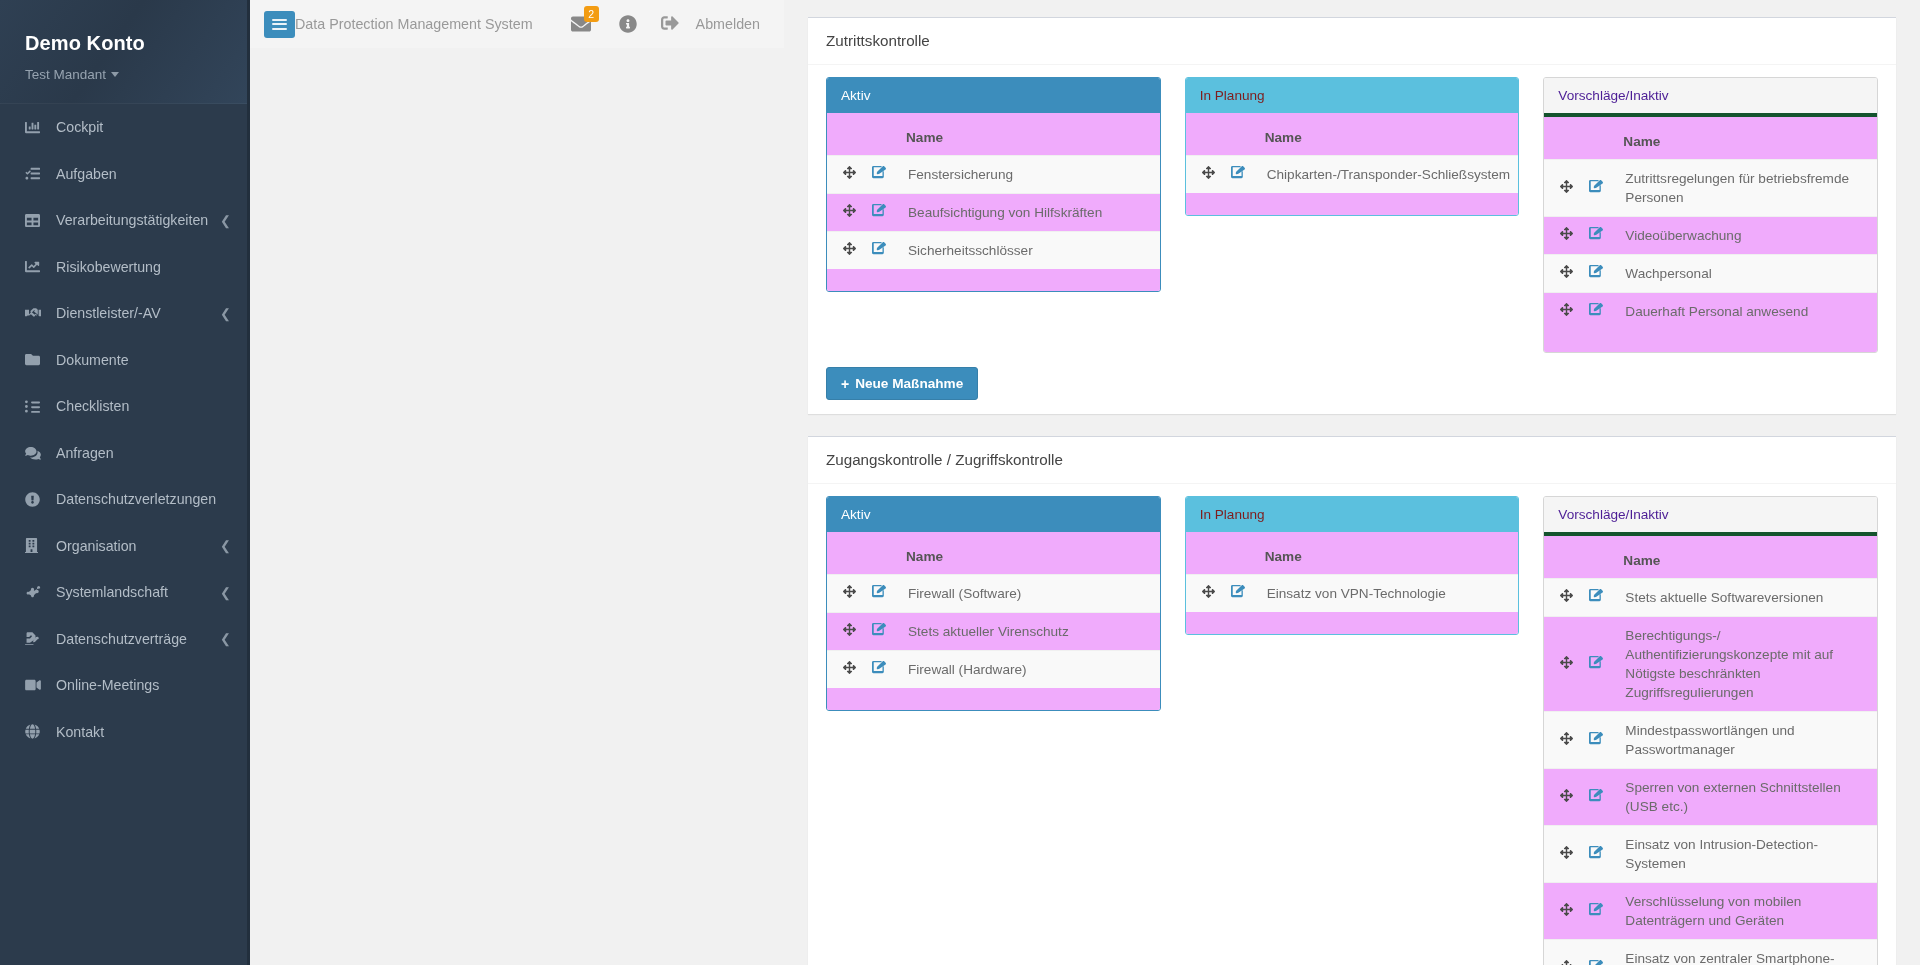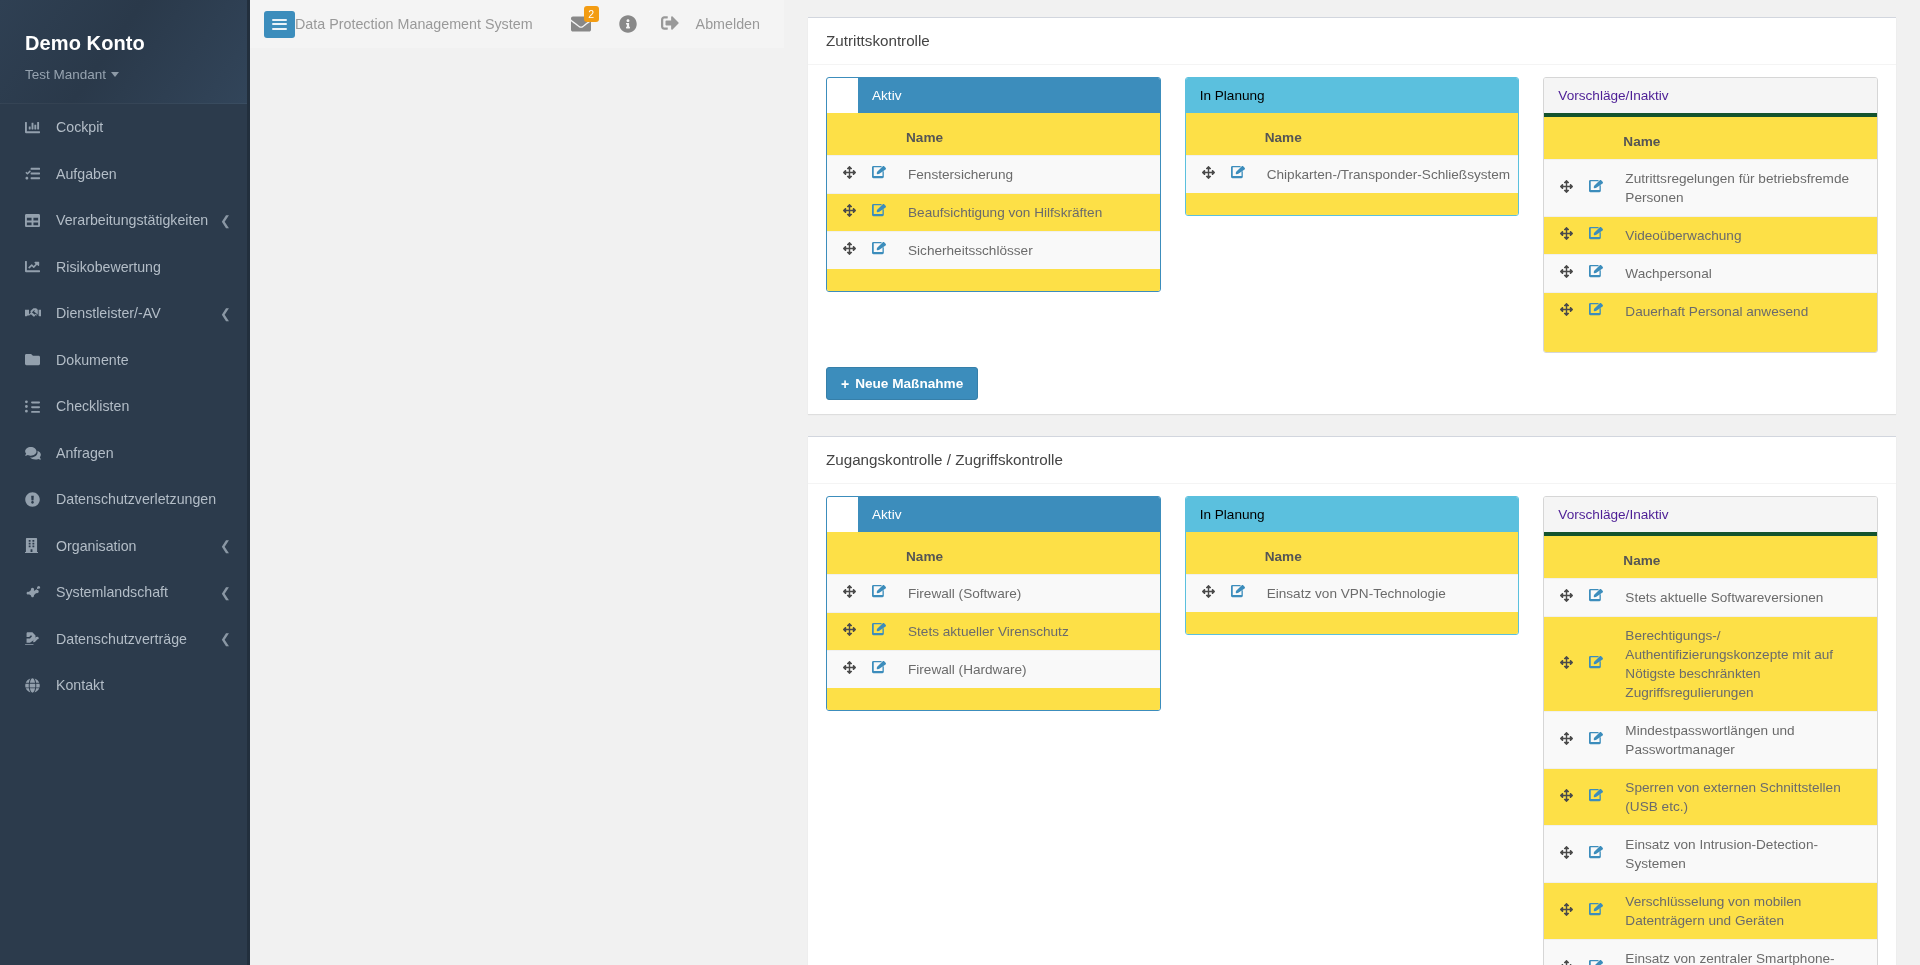--- a/index.html
+++ b/index.html
@@ -235,25 +235,25 @@
   }
   .sbox.primary { border-color: #3c8dbc; }
   .sbox.info    { border-color: #5bc0de; }
   .sbox.default { border-color: #d6d6d6; }
 
   .sbox-head {
     padding: 9px 14px;
     font-size: 13.6px;
     line-height: 17px;
   }
-  .sbox.primary .sbox-head { background: #3c8dbc; color: #ffffff; margin-left: 31px; }
-  .sbox.info    .sbox-head { background: #5bc0de; color: #000000; }
+  .sbox.primary .sbox-head { background: #3c8dbc; color: #ffffff; }
+  .sbox.info    .sbox-head { background: #5bc0de; color: #7f1d1d; }
   .sbox.default .sbox-head { background: #f5f5f5; color: #4c1d95; border-bottom: 4px solid #14532d; }
 
-  .sbox-body { padding: 0 0 22px 0; background:#fde047; }
+  .sbox-body { padding: 0 0 22px 0; background:#f0abfc; }
 
   
   table.meas {
     width: 100%;
     border-collapse: collapse;
     font-size: 13.6px;
   }
   table.meas th {
     text-align: left;
     font-weight: bold;
@@ -405,20 +405,28 @@
           <span class="ni-chev">❮</span>
         </a>
         <a class="nav-item">
           <span class="ni-icon">
             <svg width="14" height="15" viewBox="0 0 576 512" fill="currentColor">
               <path d="M218.2 424.3c-5.9 5.9-13.8 9.1-22.1 9.1H64V256h131.2c4.2 0 8.3-1.7 11.3-4.7l74.7-74.7c6.2-6.2 6.2-16.4 0-22.6l-22.6-22.6c-6.2-6.2-16.4-6.2-22.6 0L176 192H64V48c0-26.5 21.5-48 48-48h192l128 128v112l-96 96-117.8 88.3zM0 496c0 8.8 7.2 16 16 16h320c8.8 0 16-7.2 16-16v-16H0v16zm558.7-277.3l-26.6-26.6c-13.7-13.7-35.9-13.7-49.6 0l-22.7 22.7 76.2 76.2 22.7-22.7c13.7-13.7 13.7-35.9 0-49.6zM344 334.3l-10.8 61c-1.4 8.1 5.7 15.2 13.8 13.8l61-10.8 137.7-137.7-76.2-76.2L344 334.3z"></path>
             </svg>
           </span>
           <span class="ni-label">Datenschutzverträge</span>
           <span class="ni-chev">❮</span>
+        </a>
+        <a class="nav-item">
+          <span class="ni-icon">
+            <svg width="16" height="14" viewBox="0 0 576 512" fill="currentColor">
+              <path d="M336.2 64H48C21.5 64 0 85.5 0 112v288c0 26.5 21.5 48 48 48h288.2c26.5 0 48-21.5 48-48V112c0-26.5-21.5-48-48-48zm189.9 20.4L416 160.3v191.4l110.1 75.9c21.2 14.6 50.1-.3 50.1-25.8V110.2c0-25.5-28.9-40.4-50.1-25.8z"></path>
+            </svg>
+          </span>
+          <span class="ni-label">Online-Meetings</span>
         </a>
         <a class="nav-item">
           <span class="ni-icon">
             <svg width="15" height="15" viewBox="0 0 496 512" fill="currentColor">
               <path d="M336.5 160C322 70.7 287.8 8 248 8s-74 62.7-88.5 152h177zM152 256c0 22.2 1.2 43.5 3.3 64h185.3c2.1-20.5 3.3-41.8 3.3-64s-1.2-43.5-3.3-64H155.3c-2.1 20.5-3.3 41.8-3.3 64zm324.7-96c-28.6-67.9-86.5-120.4-158-141.6 24.4 33.8 41.2 84.7 50 141.6h108zM177.2 18.4C105.8 39.6 47.8 92.1 19.3 160h108c8.7-56.9 25.5-107.8 49.9-141.6zM487.4 192H372.7c2.1 21 3.3 42.5 3.3 64s-1.2 43-3.3 64h114.6c5.5-20.5 8.6-41.8 8.6-64s-3.1-43.5-8.5-64zM120 256c0-21.5 1.2-43 3.3-64H8.6C3.2 212.5 0 233.8 0 256s3.2 43.5 8.6 64h114.6c-2-21-3.2-42.5-3.2-64zm39.5 96c14.5 89.3 48.7 152 88.5 152s74-62.7 88.5-152h-177zm159.3 141.6c71.4-21.2 129.4-73.7 158-141.6h-108c-8.8 56.9-25.6 107.8-50 141.6zM19.3 352c28.6 67.9 86.5 120.4 158 141.6-24.4-33.8-41.2-84.7-50-141.6h-108z"></path>
             </svg>
           </span>
           <span class="ni-label">Kontakt</span>
         </a>
       </nav>

